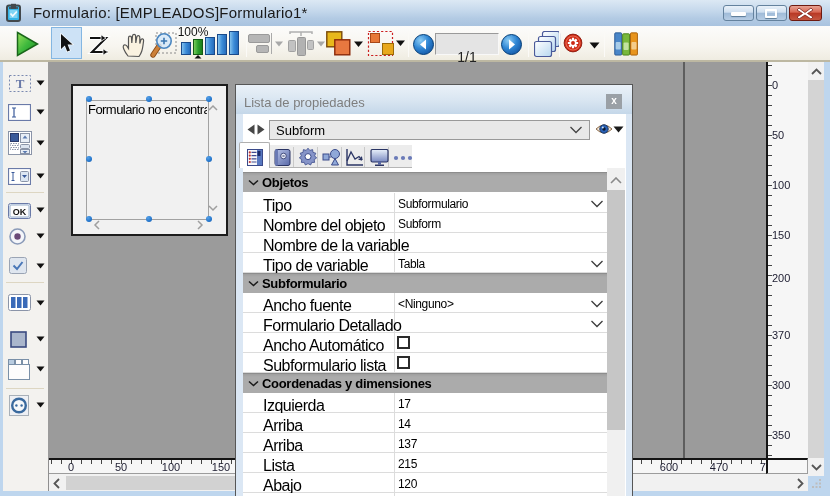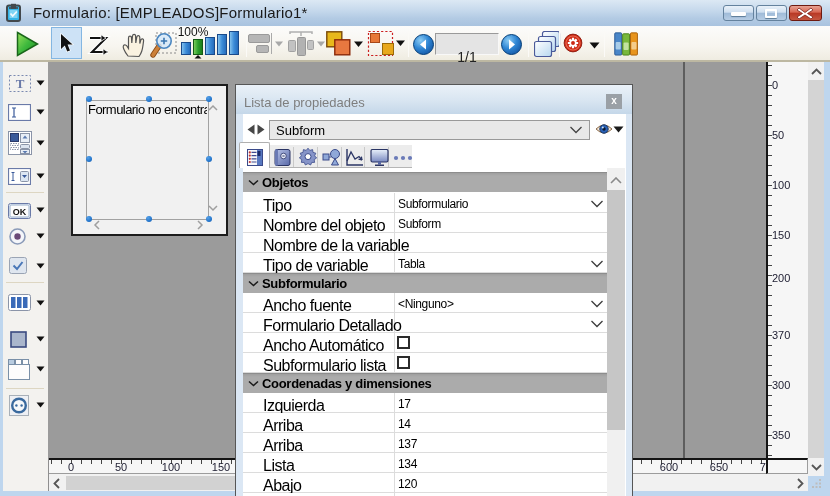--- a/index.html
+++ b/index.html
@@ -384,21 +384,21 @@
 
 <div class="abs" style="left:48px;top:458px;width:1px;height:33px;background:#8f8f8f"></div>
 <div class="abs" id="hruler"></div>
 <div class="abs" id="hrulcorner"></div>
 <div class="abs" id="vruler"></div>
 <div class="abs hnum" style="left:51px">0</div>
 <div class="abs hnum" style="left:101px">50</div>
 <div class="abs hnum" style="left:151px">100</div>
 <div class="abs hnum" style="left:201px">150</div>
 <div class="abs hnum" style="left:649px">600</div>
-<div class="abs hnum" style="left:699px">650</div>
+<div class="abs hnum" style="left:699px">470</div>
 <div class="abs hnum" style="left:752px;width:34px;clip-path:inset(0 20px 0 0)">700</div>
 <div class="abs vnum" style="top:79px">0</div>
 <div class="abs vnum" style="top:129px">50</div>
 <div class="abs vnum" style="top:179px">100</div>
 <div class="abs vnum" style="top:229px">150</div>
 <div class="abs vnum" style="top:272px">200</div>
 <div class="abs vnum" style="top:329px">370</div>
 <div class="abs vnum" style="top:379px">300</div>
 <div class="abs vnum" style="top:429px">350</div>
 
@@ -600,21 +600,21 @@
     <span class="pvalue">14</span>
   </div>
 <div class="abs prow" style="top:433px">
     <span class="pvsep"></span>
     <span class="plabel">Arriba</span>
     <span class="pvalue">137</span>
   </div>
 <div class="abs prow" style="top:453px">
     <span class="pvsep"></span>
     <span class="plabel">Lista</span>
-    <span class="pvalue">134</span>
+    <span class="pvalue">215</span>
   </div>
 <div class="abs prow" style="top:473px">
     <span class="pvsep"></span>
     <span class="plabel">Abajo</span>
     <span class="pvalue">120</span>
   </div>
 <div class="abs prow" style="top:493px;height:3px;border-bottom:none">
     <span class="pvsep" style="height:3px"></span>
   </div>
 

